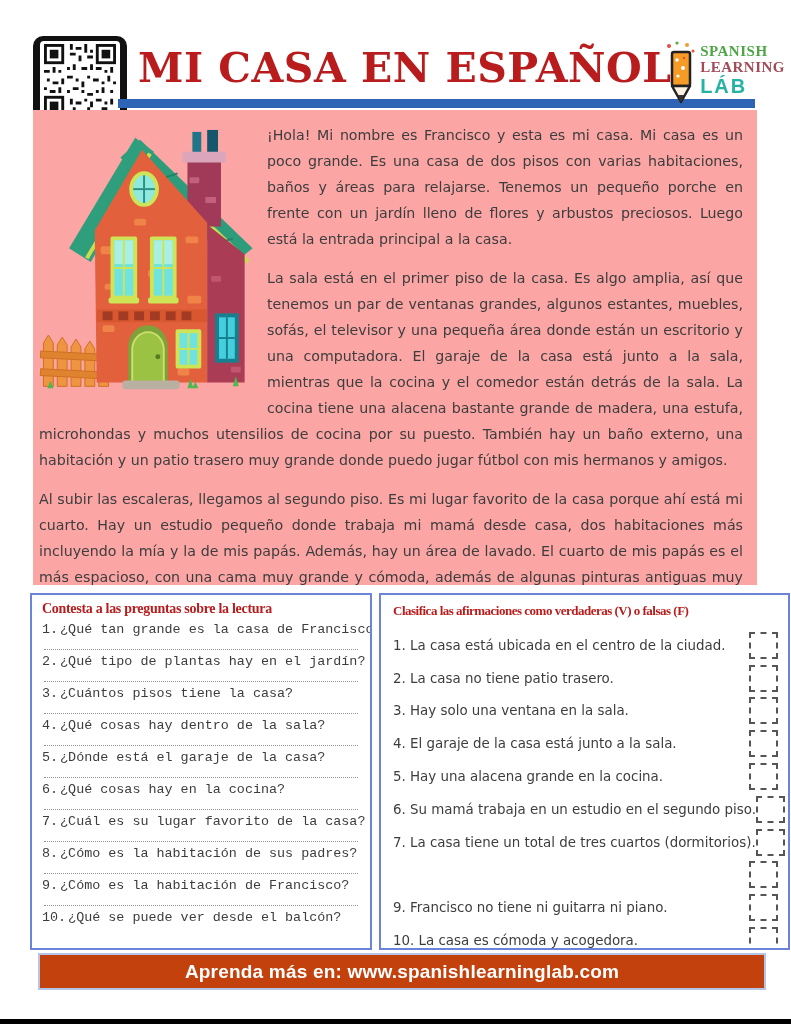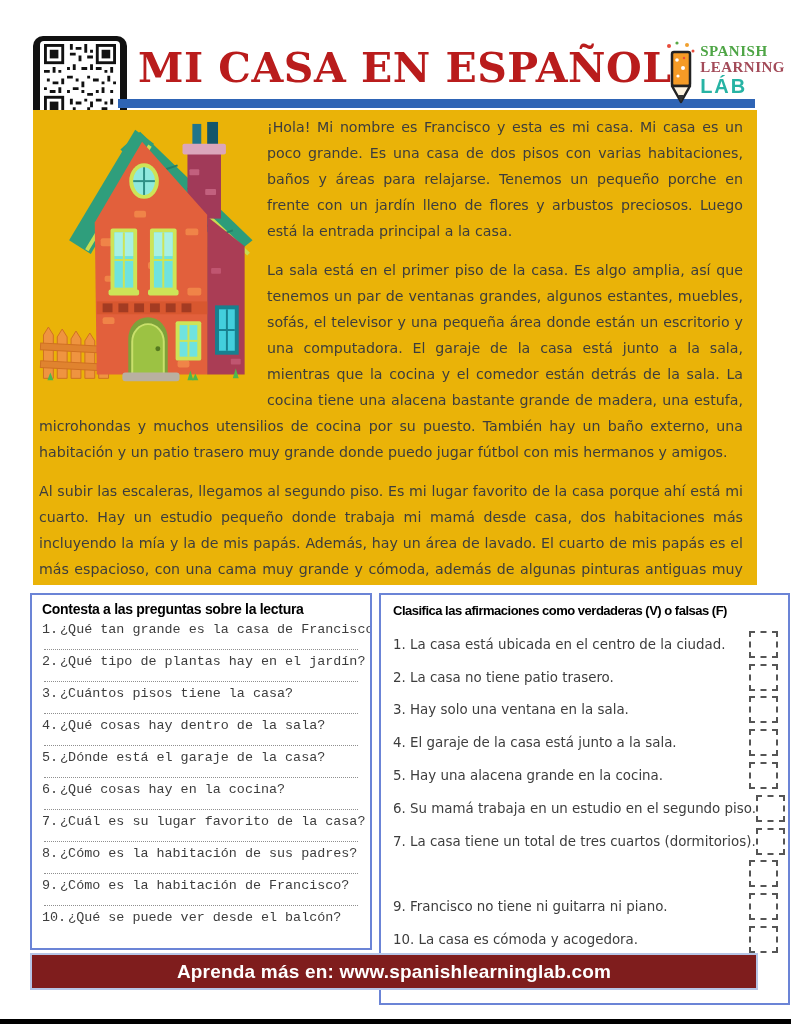--- a/index.html
+++ b/index.html
@@ -14,42 +14,42 @@
   .page-title{position:absolute;left:138px;top:44px;width:505px;text-align:center;
               font-family:"DejaVu Serif",serif;font-weight:bold;font-size:41px;color:#b91c1c;letter-spacing:.5px;white-space:nowrap;}
   .title-bar{position:absolute;left:118px;top:99px;width:637px;height:9px;background:#2e64b5;}
   .logo{position:absolute;right:6px;top:40px;display:flex;align-items:flex-start;}
   .logo-text{display:flex;flex-direction:column;line-height:1.05;margin-left:2px;margin-top:4px;}
   .logo-w1{font-family:"Liberation Serif",serif;font-weight:bold;font-size:15px;color:#4ea545;letter-spacing:.5px;}
   .logo-w2{font-family:"Liberation Serif",serif;font-weight:bold;font-size:15px;color:#a34b59;letter-spacing:.5px;}
   .logo-w3{font-family:"Liberation Sans",sans-serif;font-weight:bold;font-size:20px;color:#27b3a4;letter-spacing:2px;}
 
   
-  .reading{position:absolute;left:33px;top:110px;width:724px;height:475px;background:#eab308;
-           padding:4px 14px 0 6px;box-sizing:border-box;overflow:hidden;}
+  .reading{position:absolute;left:33px;top:110px;width:724px;height:475px;background:#fca5a5;
+           padding:12px 14px 0 6px;box-sizing:border-box;overflow:hidden;}
   .house{float:left;width:218px;height:286px;margin:4px 10px 4px 0;}
   .reading p{margin:0 0 13px 0;text-align:justify;font-size:14.2px;line-height:26px;color:#3d3d3d;}
   .reading p.full{clear:both;}
 
   
   .box{position:absolute;top:593px;border:2px solid #6b84d6;background:#fff;box-sizing:border-box;overflow:hidden;}
   .box-left{left:30px;width:342px;height:357px;padding:6px 10px 0 10px;}
-  .box-right{left:379px;width:411px;height:412px;padding:8px 10px 0 12px;}
-  .box-title{font-family:Liberation Sans, sans-serif;font-weight:bold;color:#000000;margin-bottom:4px;white-space:nowrap;}
+  .box-right{left:379px;width:411px;height:357px;padding:8px 10px 0 12px;}
+  .box-title{font-family:Liberation Serif, serif;font-weight:bold;color:#b91c1c;margin-bottom:4px;white-space:nowrap;}
   .box-left .box-title{font-size:14px;letter-spacing:-.3px;}
   .box-right .box-title{font-size:13px;letter-spacing:-.5px;margin-bottom:10px;}
   .q-item{font-size:13.4px;color:#3d3d3d;line-height:17px;margin-top:3px;white-space:nowrap;font-family:Liberation Mono, monospace;}
   .q-num{margin-right:2px;}
   .answer-line{border-bottom:1.5px dotted #8f8f8f;height:1px;margin:10px 2px 2px 2px;}
   .tf-row{display:flex;align-items:center;height:32.8px;}
   .tf-text{font-size:13.4px;color:#3d3d3d;white-space:nowrap;}
   .tf-box{width:25px;height:23px;border:2px dashed #555;margin-left:auto;flex-shrink:0;background:#fff;}
 
   
-  .footer-bar{position:absolute;left:30px;top:953px;width:728px;height:37px;background:#7f1d1d;border:2px solid #b6c5e6;
+  .footer-bar{position:absolute;left:38px;top:953px;width:728px;height:37px;background:#c2410c;border:2px solid #b6c5e6;
               box-sizing:border-box;display:flex;align-items:center;justify-content:center;}
   .footer-text{color:#fff;font-family:"Liberation Sans",sans-serif;font-weight:bold;font-size:19px;letter-spacing:.2px;}
   .bottom-strip{position:absolute;left:0;bottom:0;width:791px;height:5px;background:#000;}
 </style>
 </head>
 <body>
 
 <div class="page">
 
   <div class="qr-badge">

